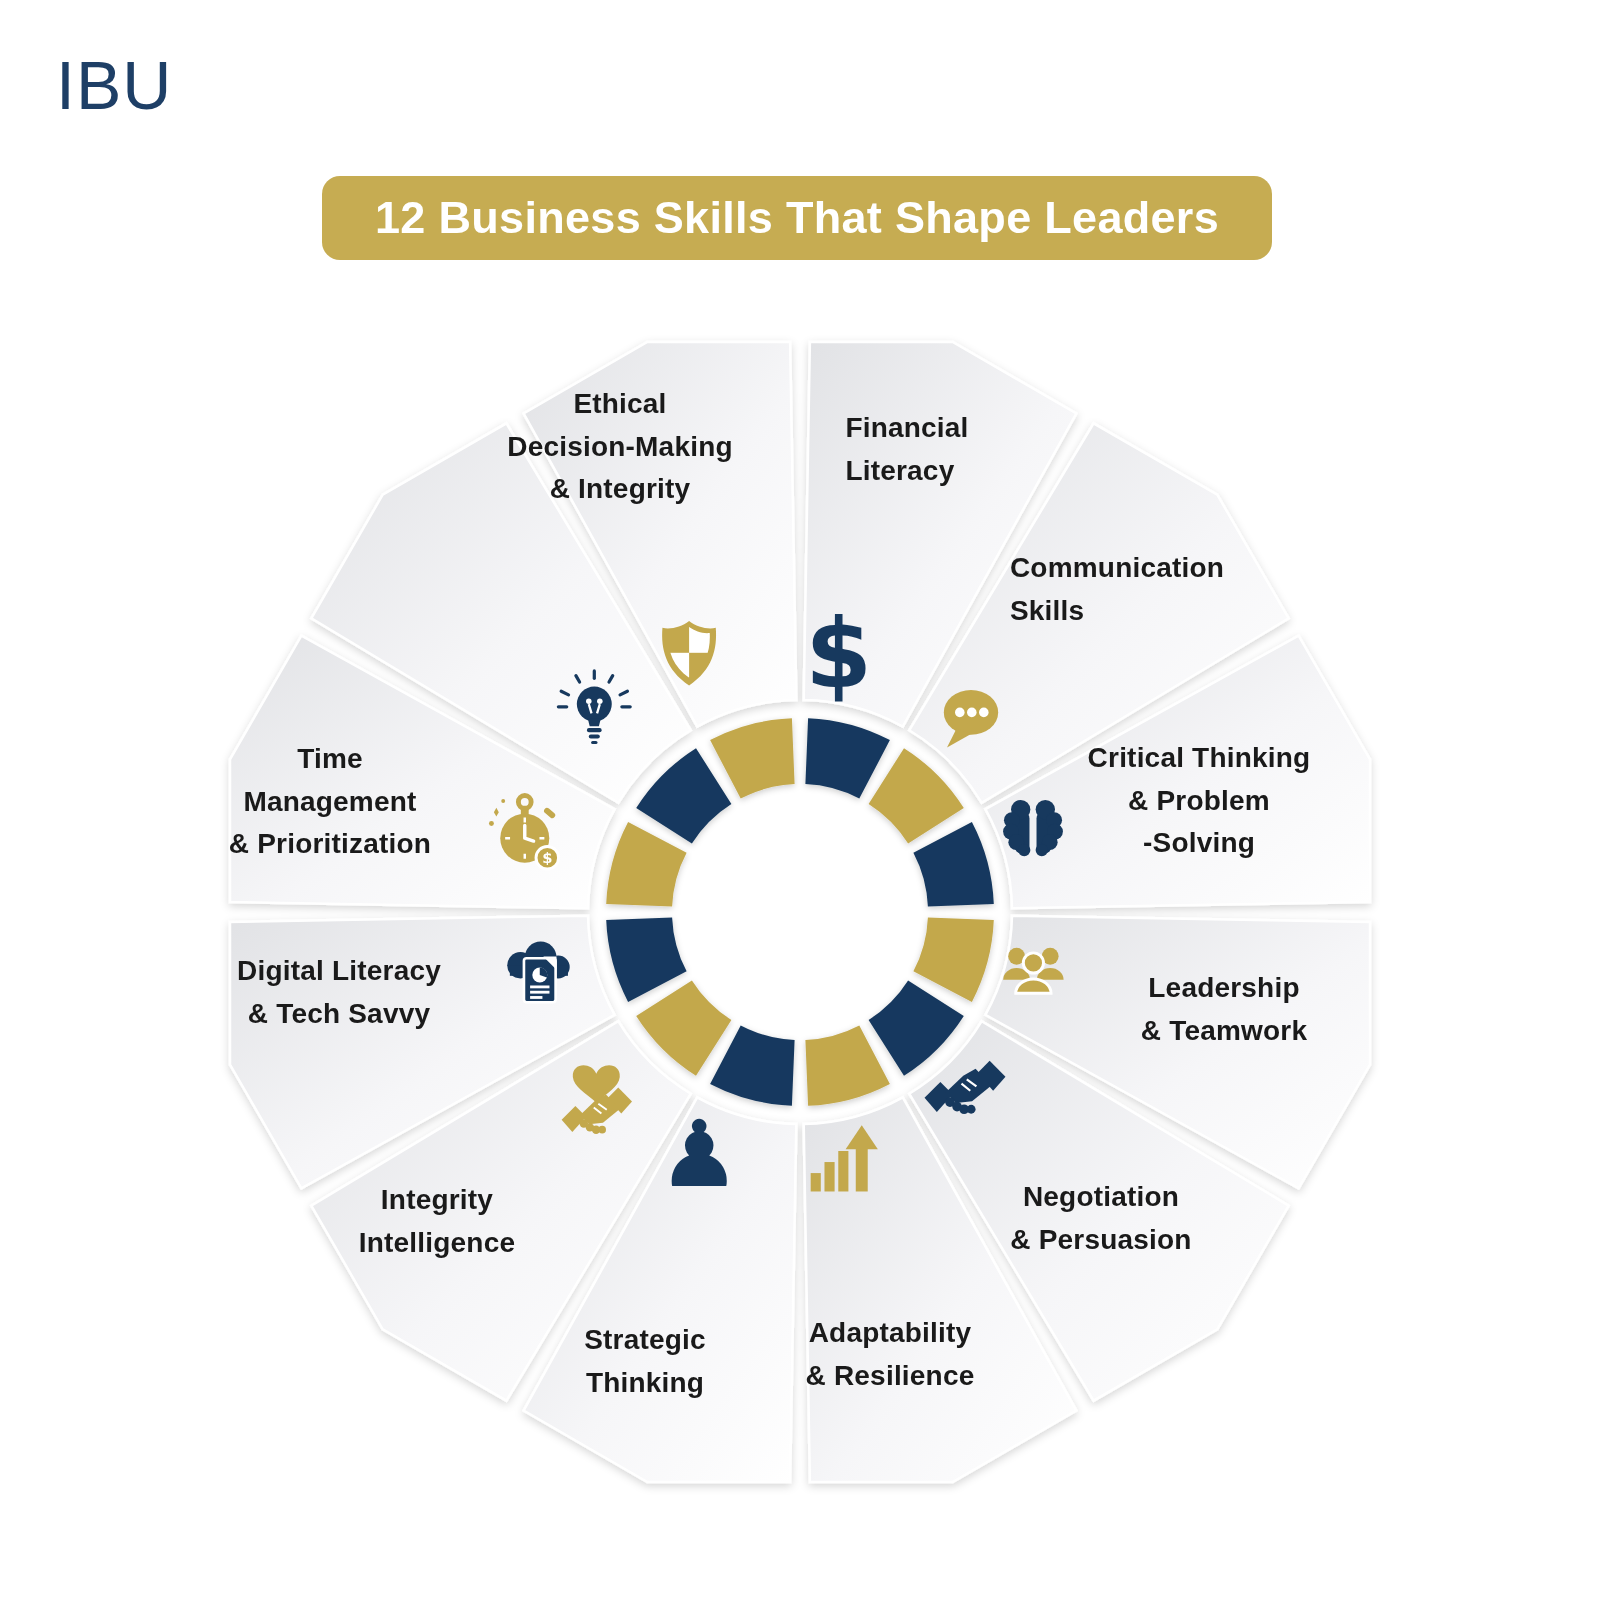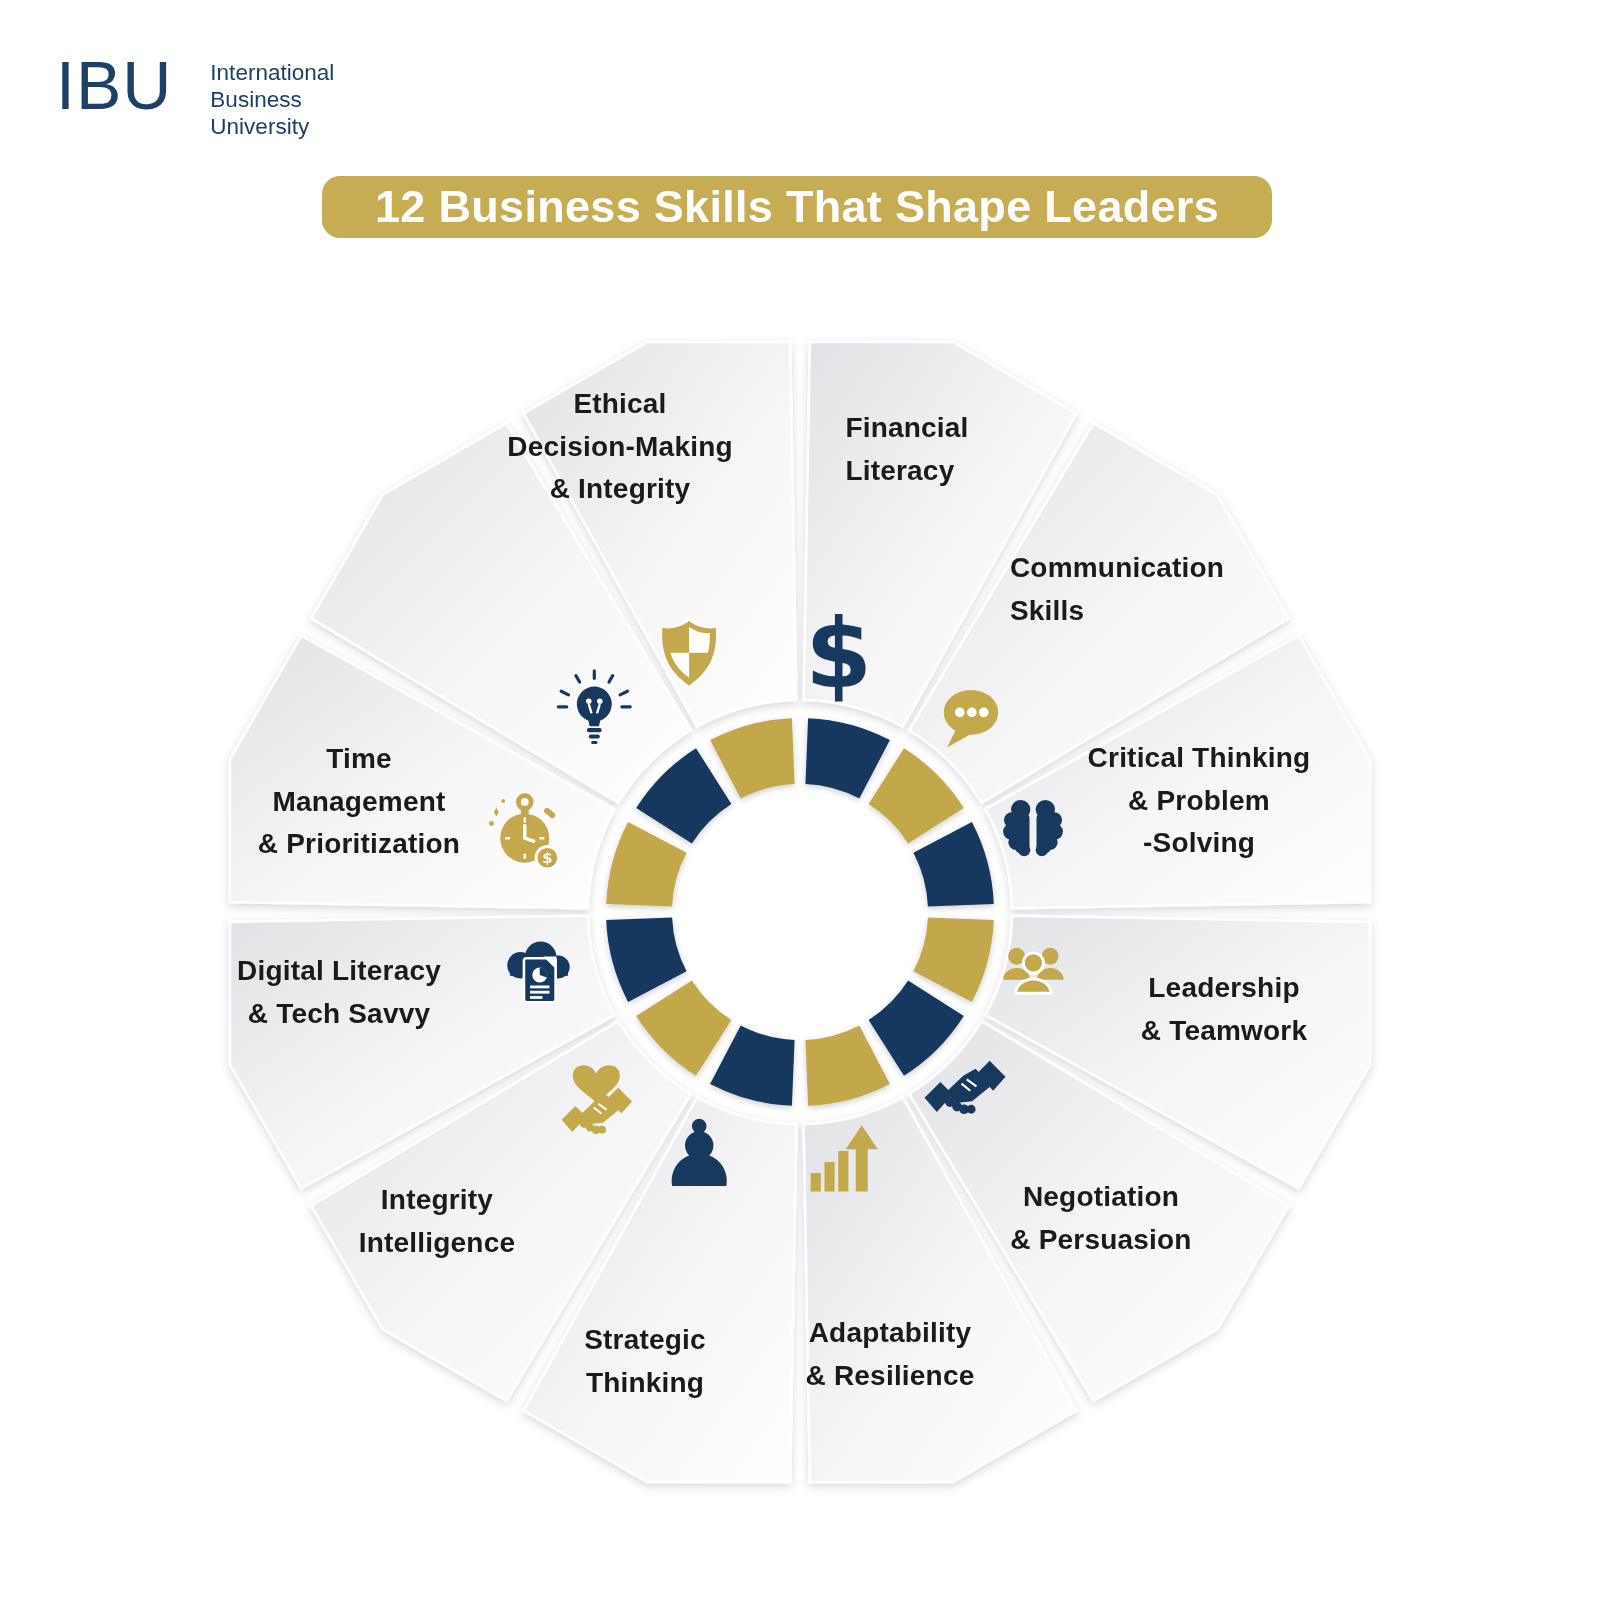--- a/index.html
+++ b/index.html
@@ -2,41 +2,36 @@
 <html><head>
 <meta charset="utf-8">
 <style>
   html,body{margin:0;padding:0;background:#fff;}
   .canvas{position:relative;width:1600px;height:1600px;background:var(--bg,#fff);overflow:hidden;
           font-family:"Liberation Sans",sans-serif;}
   .logo{position:absolute;left:56px;top:54px;display:flex;gap:38px;align-items:flex-start;}
   .logo-acronym{font-size:68px;line-height:0.92;color:var(--logo-navy);font-weight:400;letter-spacing:1px;}
   .logo-name{font-size:22.5px;line-height:1.2;color:var(--logo-navy);padding-top:5px;font-weight:400;}
   .logo-name span{display:block;}
-  .title-banner{position:absolute;left:322px;top:176px;width:950px;height:62px;background:var(--banner);
+  .title-banner{position:absolute;left:322px;top:176px;width:950px;height:84px;background:var(--banner);
                 border-radius:18px;display:flex;align-items:center;justify-content:center;}
   .title-banner span{font-size:45px;font-weight:bold;color:#ffffff;letter-spacing:0.3px;}
   #wheel-svg{position:absolute;left:0;top:0;}
   #labels{position:absolute;left:0;top:0;width:1600px;height:1600px;pointer-events:none;padding-left:32px;}
   .seg-label{position:absolute;transform:translate(-50%,-50%);text-align:center;font-size:28px;
              font-weight:bold;color:var(--label);line-height:1.52;white-space:nowrap;letter-spacing:0.2px;}
   .seg-label.left{text-align:left;}
 </style>
 </head>
 <body>
 
 <div class="canvas" style="--bg: #ffffff; --banner: #c6ac52; --logo-navy: #1e3f66; --label: #1a1a1a;">
 
   <div class="logo">
     <div class="logo-acronym">IBU</div>
-    <div class="logo-name">
-      <span>International</span>
-      <span>Business</span>
-      <span>University</span>
-    </div>
   </div>
 
   <div class="title-banner">
     <span>12 Business Skills That Shape Leaders</span>
   </div>
 
   <svg id="wheel-svg" width="1600" height="1600" viewBox="0 0 1600 1600">
     <defs>
       <linearGradient id="wg" x1="0" y1="0" x2="1" y2="1">
         <stop offset="0" stop-color="#e1e2e5"></stop>
@@ -233,21 +228,21 @@
         <div>Thinking</div>
       </div>
       <div class="seg-label" style="left: 437px; top: 1222px;">
         <div>Integrity</div>
         <div>Intelligence</div>
       </div>
       <div class="seg-label" style="left: 339px; top: 993px;">
         <div>Digital Literacy</div>
         <div>&amp; Tech Savvy</div>
       </div>
-      <div class="seg-label" style="left: 359px; top: 802px;">
+      <div class="seg-label" style="left: 330px; top: 802px;">
         <div>Time</div>
         <div>Management</div>
         <div>&amp; Prioritization</div>
       </div>
       <div class="seg-label" style="left: 620px; top: 447px;">
         <div>Ethical</div>
         <div>Decision-Making</div>
         <div>&amp; Integrity</div>
       </div>
     </div>

